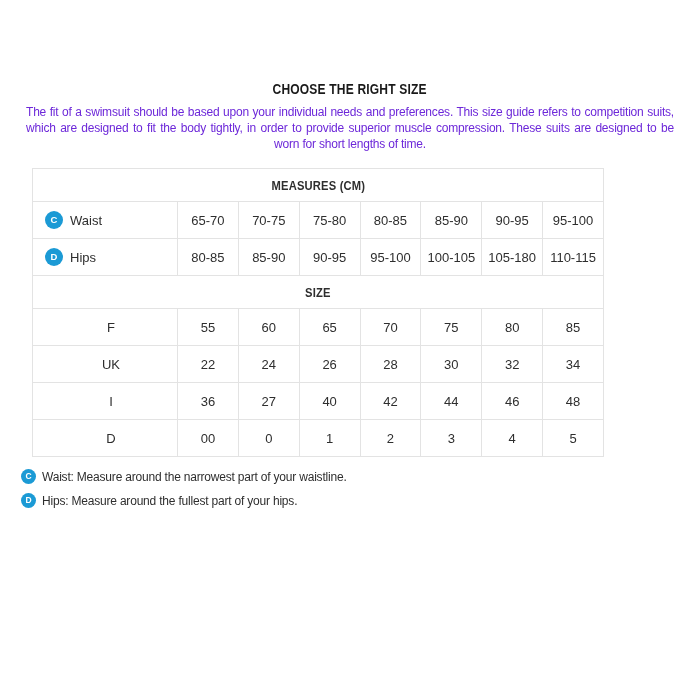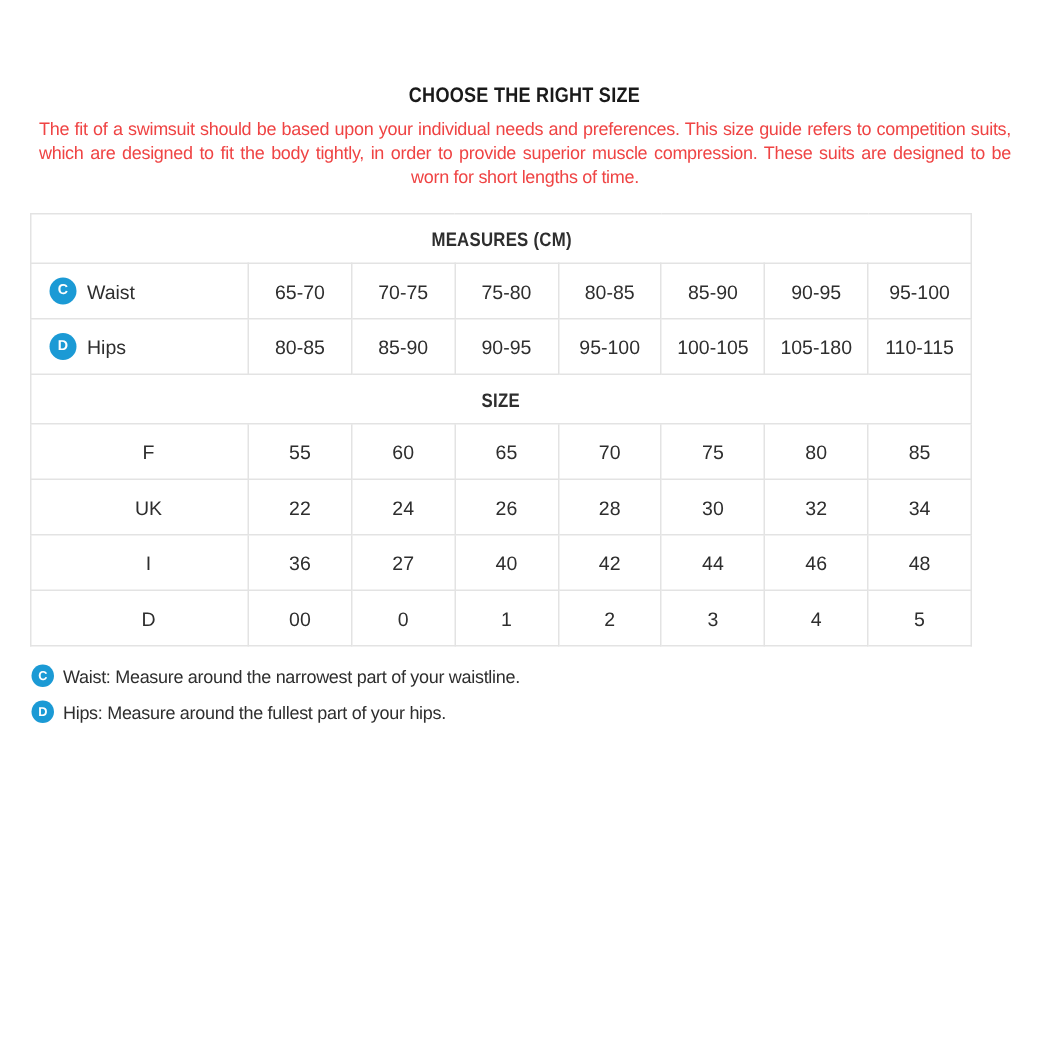--- a/index.html
+++ b/index.html
@@ -7,21 +7,21 @@
     width: 700px;
     background: #ffffff;
     font-family: "Liberation Sans", sans-serif;
     color: #222;
   }
   body { height: 700px; overflow: hidden; }
 
   .page {
     width: 660px;
     margin: 0 auto;
-    padding-top: 55px;
+    padding-top: 81px;
   }
 
   .page-title {
     text-align: center;
     font-size: 14px;
     font-weight: 700;
     color: #1a1a1a;
     letter-spacing: 0.2px;
   }
   .page-title .condensed {
@@ -30,30 +30,31 @@
     transform-origin: center;
     white-space: nowrap;
   }
 
   .intro {
     margin: 7px auto 0 auto;
     width: 648px;
     font-size: 12px;
     line-height: 16px;
     letter-spacing: -0.2px;
-    color: #ef4444;
+    color: #6d28d9;
     text-align: justify;
     text-align-last: center;
   }
 
   table.size-table {
     margin-top: 16px;
-    width: 628px;
+    width: 572px;
     border-collapse: collapse;
     table-layout: fixed;
+    margin-left: 12px;
   }
   table.size-table td {
     border: 1px solid #e3e3e3;
     font-size: 13px;
     color: #2e2e2e;
     text-align: center;
     vertical-align: middle;
     background: #ffffff;
   }
   .band-row td {

